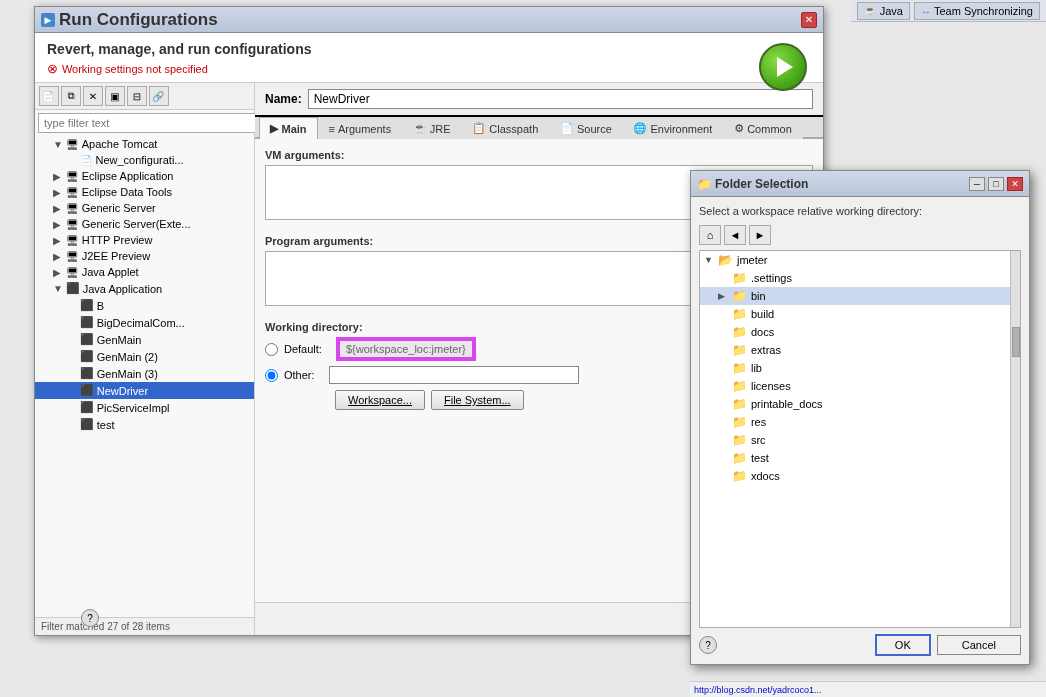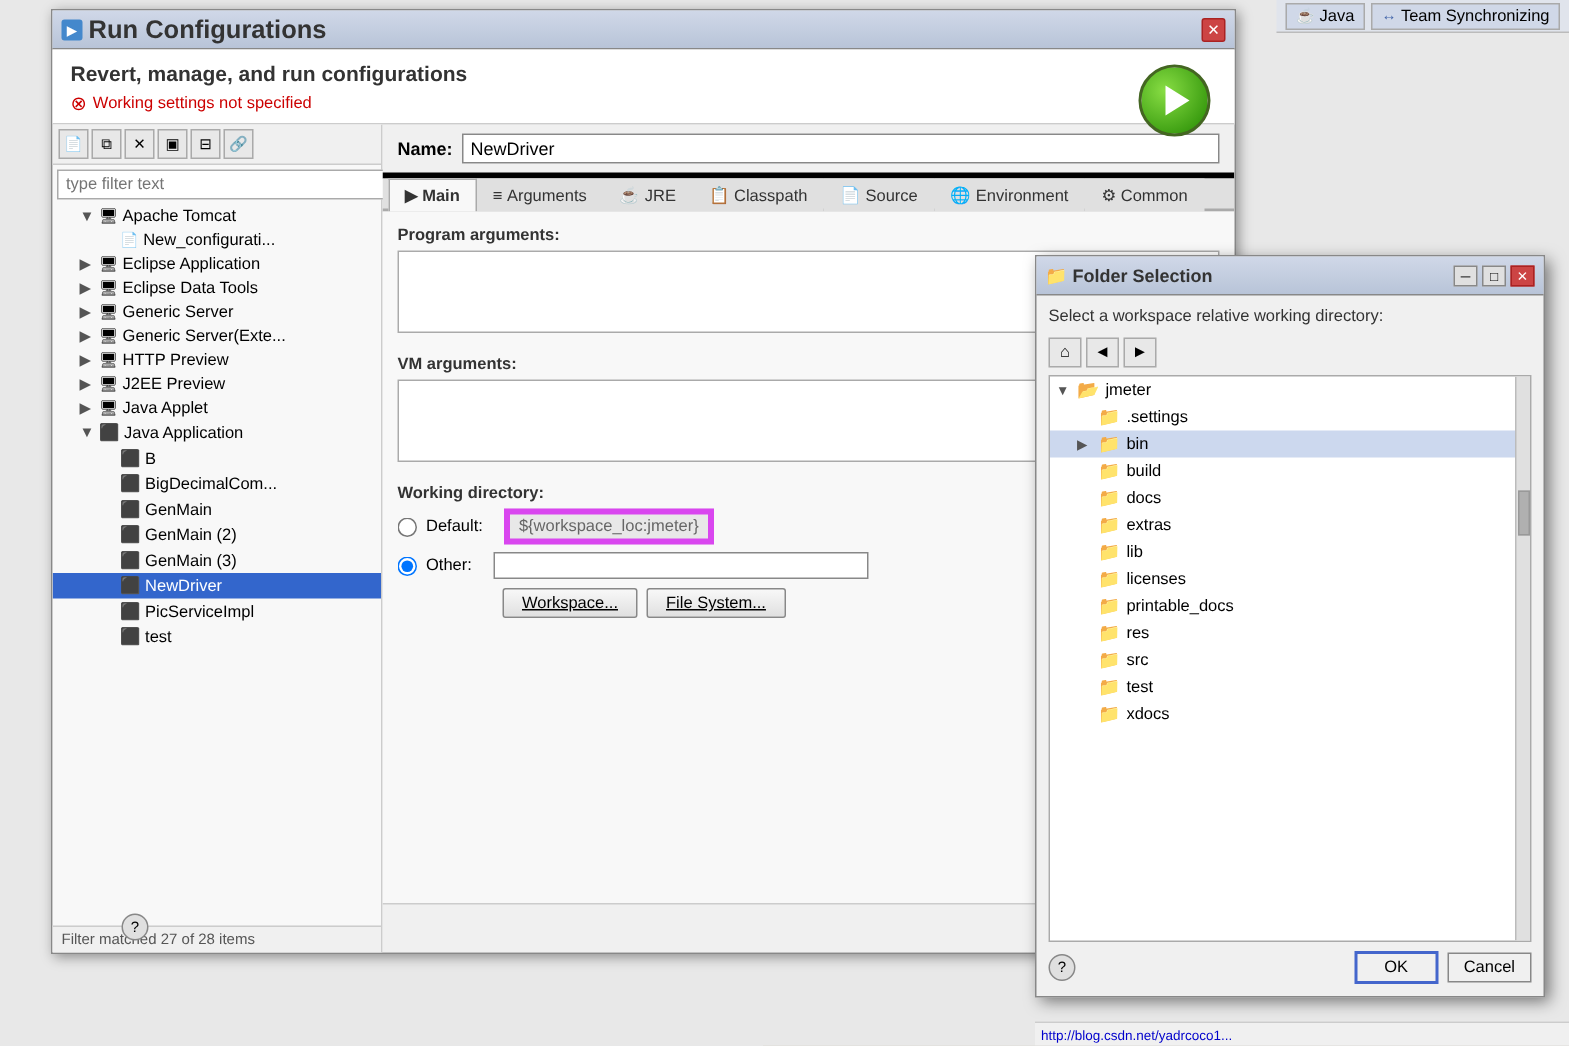--- a/index.html
+++ b/index.html
@@ -122,21 +122,21 @@
     .tree-toggle { font-size: 10px; width: 10px; color: #555; }
     .tree-icon { font-size: 12px; }
     .left-status { padding: 3px 6px; font-size: 10px; color: #555; border-top: 1px solid #ccc; background: #f0f0f0; }
 
     
     .right-panel { flex: 1; display: flex; flex-direction: column; overflow: hidden; }
 
     .name-row {
       display: flex; align-items: center; gap: 6px;
       padding: 6px 10px;
-      border-bottom: 4px solid #000000;
+      border-bottom: 2px solid #000000;
       background: #f0f0f0;
     }
     .name-label { font-size: 12px; font-weight: bold; }
     .name-input {
       flex: 1;
       padding: 2px 5px;
       border: 1px solid #888;
       font-size: 12px;
       background: white;
     }
@@ -297,21 +297,21 @@
     .folder-bottom { padding: 6px 0 0; display: flex; justify-content: flex-end; gap: 6px; align-items: center; }
     .folder-help { width: 18px; height: 18px; border-radius: 50%; border: 1px solid #888; background: #e0e0e0; font-size: 10px; display: flex; align-items: center; justify-content: center; margin-right: auto; cursor: pointer; }
     .folder-ok-btn {
       padding: 3px 18px;
       border: 2px solid #4466cc;
       background: #f0f0f0;
       font-size: 11px;
       cursor: pointer;
     }
     .folder-cancel-btn {
-      padding: 3px 10px;
+      padding: 3px 24px;
       border: 1px solid #888;
       background: #f0f0f0;
       font-size: 11px;
       cursor: pointer;
     }
 
     
     .eclipse-topbar {
       position: absolute;
       top: 0;
@@ -564,25 +564,25 @@
             <span>Environment</span>
           </div>
           <div class="tab">
             <span class="tab-icon">⚙</span>
             <span>Common</span>
           </div>
         </div>
 
       <div class="tab-content">
         <div class="section">
+          <div class="section-label">VM arguments:</div>
+          <textarea class="text-area" style=""></textarea>
+        </div>
+        <div class="section">
           <div class="section-label">Program arguments:</div>
-          <textarea class="text-area" style=""></textarea>
-        </div>
-        <div class="section">
-          <div class="section-label">VM arguments:</div>
           <textarea class="text-area" style=""></textarea>
         </div>
         <div class="section working-dir-section">
           <div class="section-label">Working directory:</div>
           <div class="radio-row">
             <input type="radio" name="workdir" class="radio-input" style="">
             <span class="radio-label">Default:</span>
             <span class="default-text">${workspace_loc:jmeter}</span>
           </div>
           <div class="radio-row">

